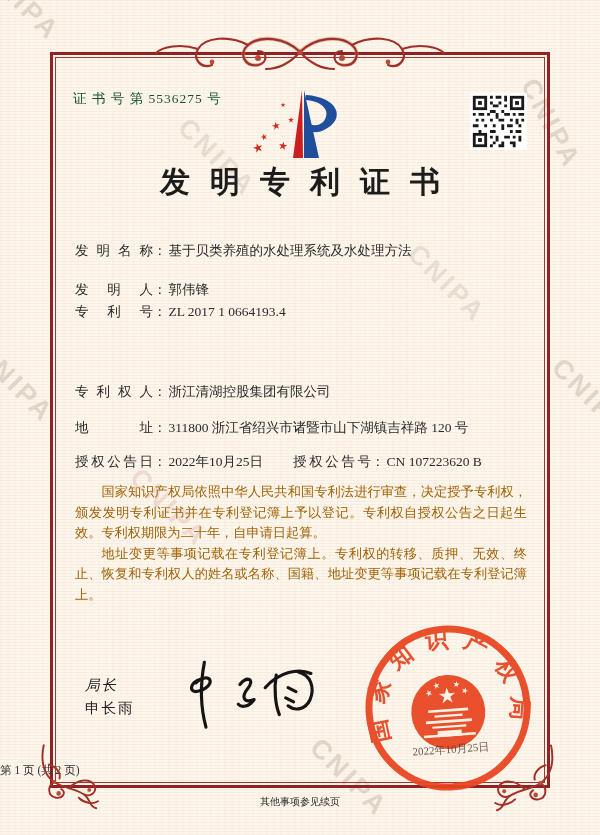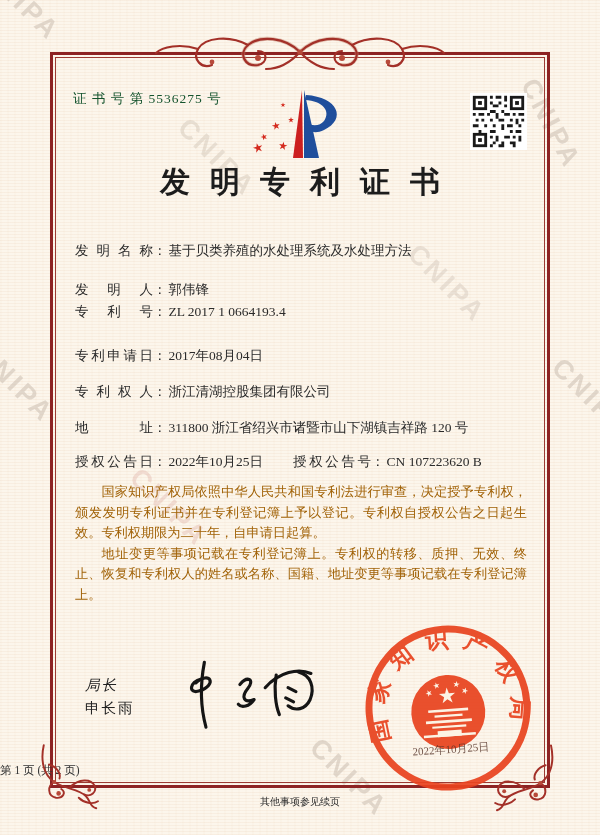--- a/index.html
+++ b/index.html
@@ -149,23 +149,20 @@
 
   <div class="abs field" style="top:281px;">
     <span class="flabel">发明人</span><span>：</span><span class="fvalue">郭伟锋</span>
   </div>
   <div class="abs field" style="top:242px;">
     <span class="flabel">发明名称</span><span>：</span><span class="fvalue">基于贝类养殖的水处理系统及水处理方法</span>
   </div>
   <div class="abs field" style="top:303px;">
     <span class="flabel">专利号</span><span>：</span><span class="fvalue">ZL 2017 1 0664193.4</span>
   </div>
-  <div class="abs field" style="top:347px;">
-    <span class="flabel">专利申请日</span><span>：</span><span class="fvalue">2017年08月04日</span>
-  </div>
   <div class="abs field" style="top:383px;">
     <span class="flabel">专利权人</span><span>：</span><span class="fvalue">浙江清湖控股集团有限公司</span>
   </div>
   <div class="abs field" style="top:419px;">
     <span class="flabel">地址</span><span>：</span><span class="fvalue">311800 浙江省绍兴市诸暨市山下湖镇吉祥路 120 号</span>
   </div>
   <div class="abs field" style="top:453px;">
     <span class="flabel">授权公告日</span><span>：</span><span class="fvalue">2022年10月25日</span>
   </div>
   <div class="abs field" style="top:453px; left:293px;">

